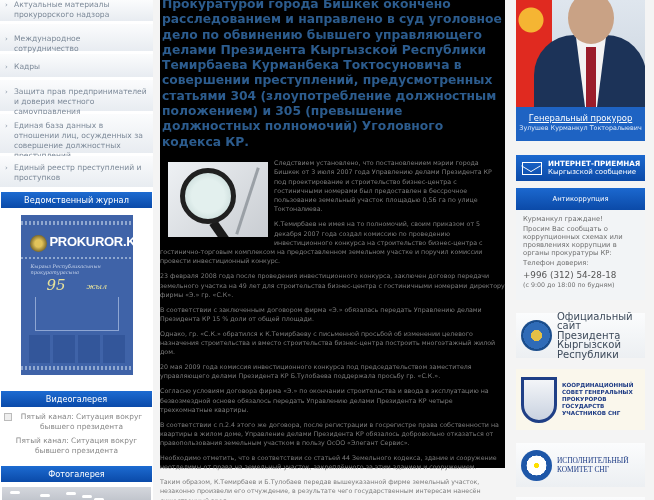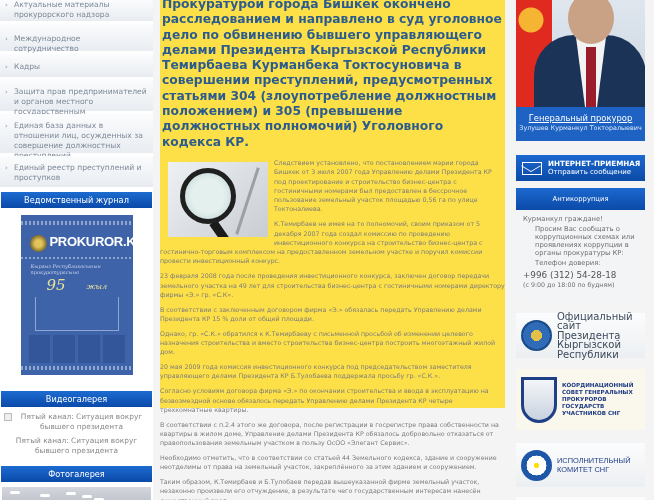--- a/index.html
+++ b/index.html
@@ -39,21 +39,21 @@
   .magazine .bldg { position: absolute; left: 14px; top: 82px; width: 84px; height: 34px; border: 1px solid #8ea6d3; border-top: none; }
   .magazine .cols { position: absolute; left: 8px; top: 120px; width: 96px; height: 28px; display: flex; gap: 3px; }
   .magazine .cols span { flex: 1; background: #33569a; }
   .gallery-thumb { display: flex; align-items: flex-start; justify-content: center; gap: 2px; margin-top: 5px; font-size: 7.4px; color: #888; text-align: center; line-height: 10px; padding: 0 4px; }
   .broken { width: 8px; height: 8px; border: 1px solid #bbb; background: #eee; flex: none; margin-top: 1px; }
   .gallery-cap { font-size: 7.4px; color: #888; text-align: center; line-height: 10px; margin-top: 4px; padding: 0 8px; }
   .photo { margin: 5px 2px 0; height: 42px; background: linear-gradient(to bottom, #d4d7dd 0%, #bfc3cb 35%, #8c8f98 60%, #3b4457 100%); position: relative; overflow: hidden; }
   .photo .light { position: absolute; width: 10px; height: 3px; background: #fff; border-radius: 2px; }
 
   
-  .main { position: absolute; left: 160px; top: 0; width: 345px; height: 408px; background: #fde047; }
+  .main { position: absolute; left: 160px; top: 0; width: 345px; height: 468px; background: #000000; }
   .headline { font-size: 12.3px; line-height: 15.3px; color: #2c5c8e; margin-top: -3px; padding-left: 2px; }
   .art-body { margin-top: 8px; font-size: 6.3px; line-height: 9.3px; color: #7c7c7c; }
   .art-body p { margin-bottom: 5.5px; }
   .lens { float: left; width: 100px; height: 75px; margin: 4px 6px 2px 8px; background: linear-gradient(135deg, #eef1f4, #c9cdd2); position: relative; overflow: hidden; }
   .lens .glass { position: absolute; left: 12px; top: 6px; width: 56px; height: 56px; border-radius: 50%; border: 5px solid #202020; background: radial-gradient(circle, #e3f0ee 50%, #bcd0cf 100%); }
   .lens .pen { position: absolute; left: 78px; top: 4px; width: 3px; height: 70px; background: #9aa0a6; transform: rotate(18deg); }
   .lens .handle { position: absolute; left: 48px; top: 58px; width: 9px; height: 26px; background: #1a1a1a; transform: rotate(-35deg); }
 
   
   .right { position: absolute; left: 516px; top: 0; width: 129px; height: 500px; }
@@ -67,44 +67,44 @@
   .pcap .role { font-size: 8.4px; line-height: 11px; text-decoration: underline; }
   .pcap .name { font-size: 6.4px; line-height: 9px; color: #dde8f7; }
   .reception { margin-top: 14px; height: 26px; background: linear-gradient(to bottom, #1b68cf, #0b4aa8); display: flex; align-items: center; padding-left: 6px; color: #fff; }
   .mail-ico { width: 20px; height: 13px; border: 1.5px solid #fff; position: relative; margin-right: 6px; flex: none; }
   .mail-ico::before { content: ""; position: absolute; left: 1px; top: -4px; width: 13px; height: 13px; border-right: 1.5px solid #fff; border-bottom: 1.5px solid #fff; transform: scaleY(0.6) rotate(45deg); }
   .reception .l1 { font-size: 7.2px; line-height: 9px; font-weight: bold; }
   .reception .l2 { font-size: 7px; line-height: 9px; }
   .ac-head { margin-top: 7px; height: 22px; background: linear-gradient(to bottom, #1b68cf, #0b4aa8); color: #fff; font-size: 6.8px; text-align: center; line-height: 22px; }
   .ac-body { background: #f2f4f6; padding: 5px 6px 5px 7px; color: #6f6f6f; height: 90px; }
   .ac-body .t { font-size: 6.8px; line-height: 8px; margin-bottom: 2px; }
-  .ac-body .p { font-size: 6.8px; line-height: 8px; margin-bottom: 2px; margin-left: 12px; }
+  .ac-body .p { font-size: 6.8px; line-height: 8px; margin-bottom: 2px; }
   .ac-body .phone { font-size: 8.8px; line-height: 12px; color: #555; }
   .ac-body .hours { font-size: 6.3px; line-height: 8px; }
   .partner { margin-top: 13px; height: 45px; background: linear-gradient(to bottom, #fbfcfd, #eceff2); display: flex; align-items: center; padding-left: 5px; }
   .partner.cream { background: #faf7ec; height: 61px; margin-top: 11px; }
   .seal { width: 31px; height: 31px; border-radius: 50%; flex: none; margin-right: 5px; }
   .seal.pres { background: radial-gradient(circle, #e4c046 0 25%, #2f6bb7 26% 60%, #1a4d8c 61%); }
   .seal.ksgp { width: 36px; height: 46px; border-radius: 0 0 18px 18px; background: linear-gradient(#f3f5f8, #c9d2e0); border: 3px solid #1f3f86; }
   .seal.cis { background: radial-gradient(circle, #ffe000 0 12%, #fff 13% 45%, #1e57a8 46%); }
   .partner .ptxt { font-size: 10px; line-height: 9.4px; color: #3d4a5a; }
   .partner .ptxt.bold { font-size: 5.6px; line-height: 7px; font-weight: bold; color: #1c3a84; }
-  .partner .ptxt.caps { font-size: 7.4px; line-height: 9px; color: #1c3a84; font-family: Liberation Sans, sans-serif; }
+  .partner .ptxt.caps { font-size: 7.4px; line-height: 9px; color: #1c3a84; font-family: Liberation Serif, serif; }
   .partner.p2 { margin-top: 13px; height: 44px; }
   .partner.p3 { margin-top: 10px; height: 50px; }
 </style>
 </head>
 <body>
 
 <aside class="left">
   <nav>
     <a class="menu-item mi-0"><span class="arr">›</span><span>Актуальные материалы прокурорского надзора</span></a>
     <a class="menu-item mi-1"><span class="arr">›</span><span>Международное сотрудничество</span></a>
     <a class="menu-item mi-2"><span class="arr">›</span><span>Кадры</span></a>
-    <a class="menu-item mi-3"><span class="arr">›</span><span>Защита прав предпринимателей и органов местного государственным</span></a>
+    <a class="menu-item mi-3"><span class="arr">›</span><span>Защита прав предпринимателей и доверия местного самоуправления</span></a>
     <a class="menu-item mi-4"><span class="arr">›</span><span>Единая база данных в отношении лиц, осужденных за совершение должностных преступлений</span></a>
     <a class="menu-item mi-5"><span class="arr">›</span><span>Единый реестр преступлений и проступков</span></a>
   </nav>
 
   <div class="blue-head" style="margin-top:2px;">Ведомственный журнал Prokuror.kg</div>
   <div class="magazine">
     <div class="stripe" style="top:6px;"></div>
     <div class="emblem"></div>
     <div class="title">PROKUROR.KG</div>
     <div class="stripe" style="top:42px;height:2px;"></div>
@@ -172,21 +172,21 @@
     <div class="pcap">
       <div class="role">Генеральный прокурор</div>
       <div class="name">Зулушев Курманкул Токторалыевич</div>
     </div>
   </div>
 
   <a class="reception">
     <span class="mail-ico"></span>
     <span>
       <div class="l1">ИНТЕРНЕТ-ПРИЕМНАЯ</div>
-      <div class="l2">Отправить сообщение</div>
+      <div class="l2">Кыргызской сообщение</div>
     </span>
   </a>
 
   <div class="ac-head">Антикоррупция</div>
   <div class="ac-body">
     <div class="t">Курманкул граждане!</div>
     <div class="p">Просим Вас сообщать о коррупционных схемах или проявлениях коррупции в органы прокуратуры КР:</div>
     <div class="p">Телефон доверия:</div>
     <div class="phone">+996 (312) 54-28-18</div>
     <div class="hours">(с 9:00 до 18:00 по будням)</div>

